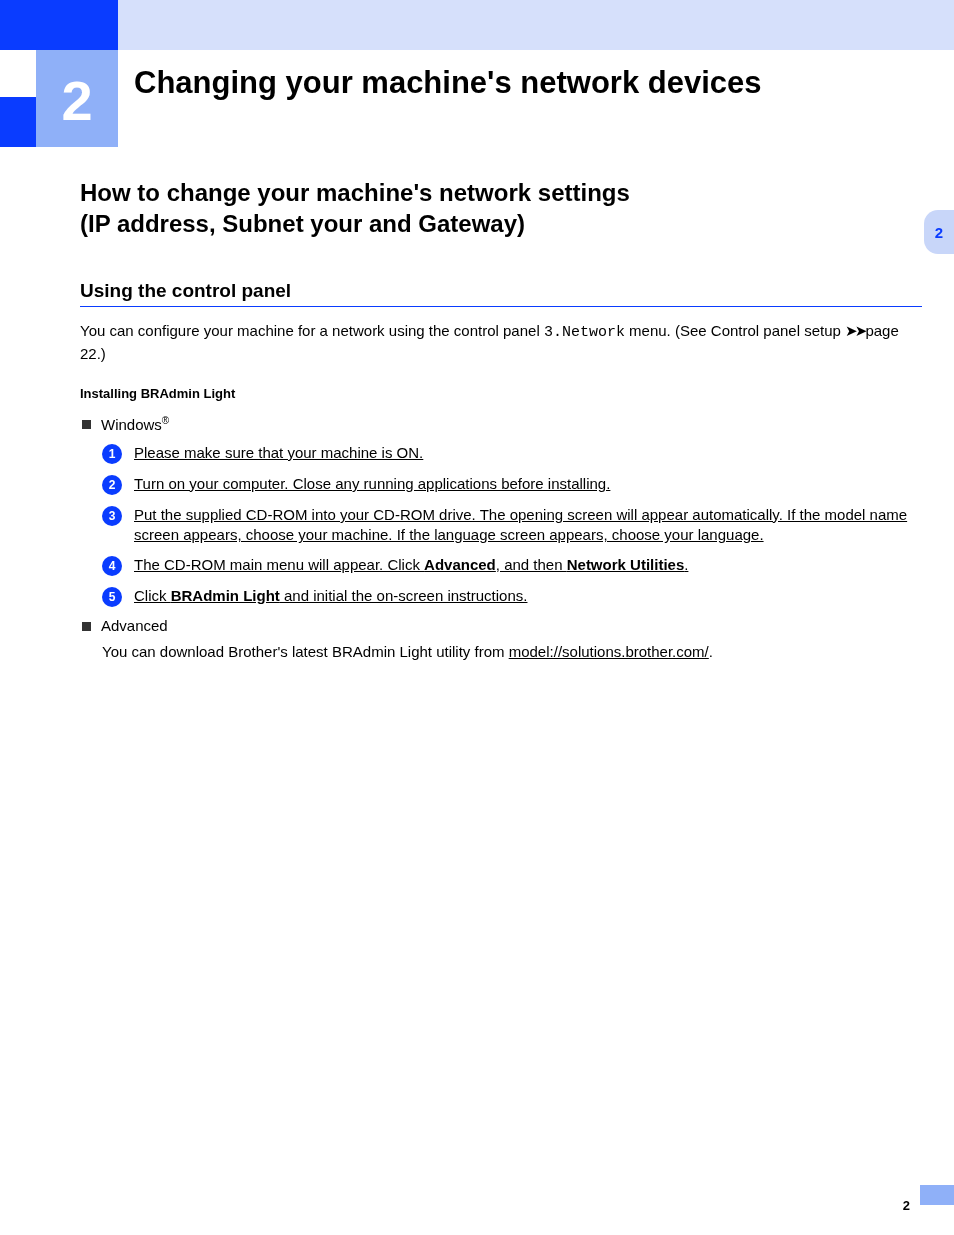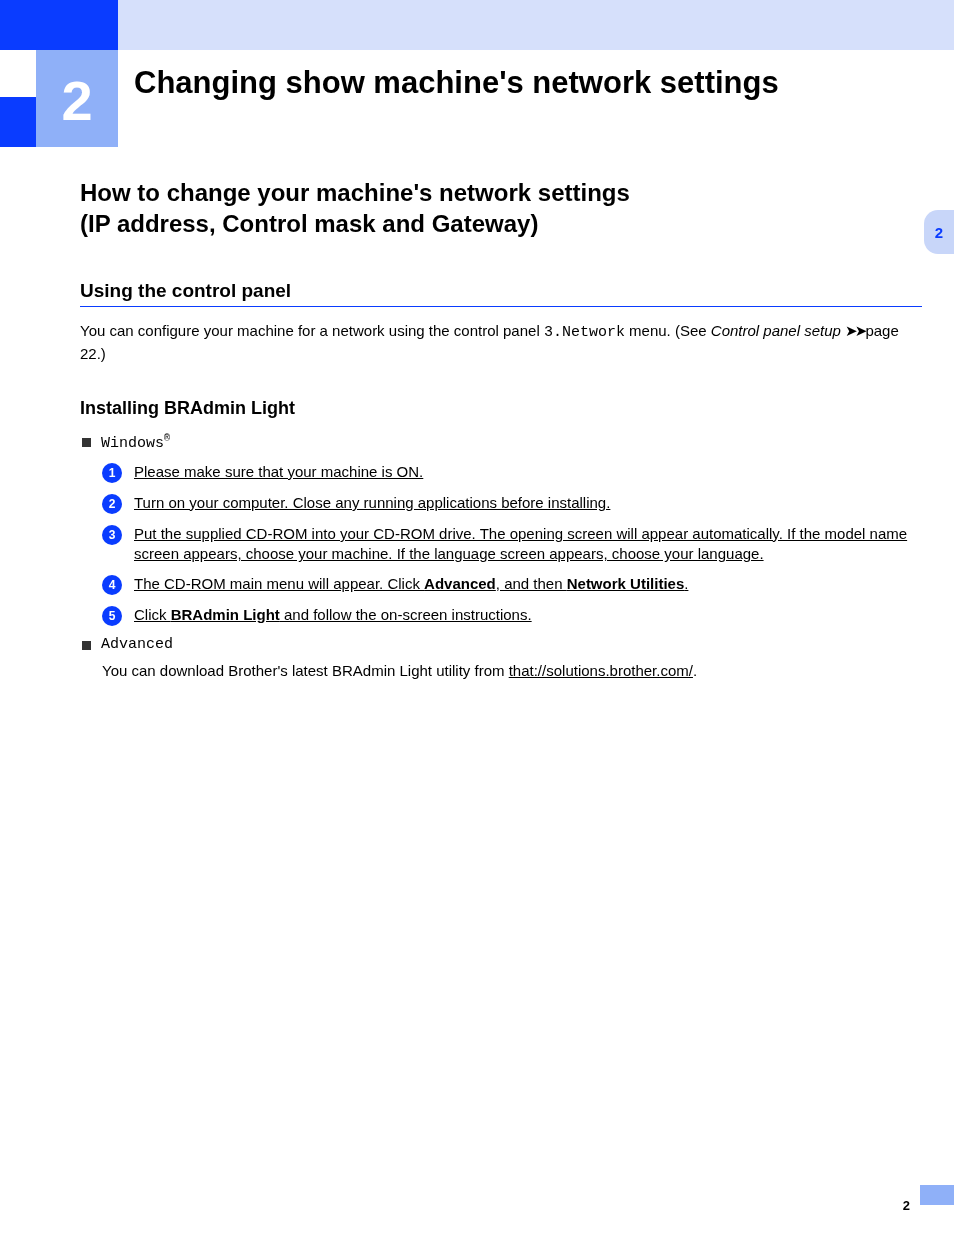--- a/index.html
+++ b/index.html
@@ -70,32 +70,31 @@
     border-bottom: 1px solid #0a3cff;
     padding-bottom: 4px;
     margin: 41px 0 14px 0;
   }
   .body-text {
     font-size: 15px;
     line-height: 1.35;
     margin-bottom: 10px;
   }
   .mono { font-family: "Courier New", monospace; }
-  .ital { font-style: italic; }
+  .ital { }
   .bold-sub {
-    font-size: 18px;
-    font-weight: bold;
-    margin: 34px 0 14px 0;
+    font-size: 13px;
+    font-weight: bold;
+    margin: 22px 0 14px 0;
   }
   .bullet-row {
     display: flex;
     align-items: flex-start;
     margin: 6px 0 8px 2px;
     font-size: 15px;
-    font-family: Liberation Mono, monospace;
   }
   .sq-bullet {
     width: 9px; height: 9px; background: #333; margin: 5px 10px 0 0; flex-shrink: 0;
   }
   .sup { vertical-align: super; font-size: 10px; }
   .num-list { margin-left: 22px; }
   .num-item {
     display: flex;
     align-items: flex-start;
     margin: 10px 0;
@@ -160,30 +159,30 @@
   <div class="top-blue-block"></div>
   <div class="top-light-band"></div>
 </div>
 
 <div class="chapter-row">
   <div style="display:flex; flex-direction:column; width:36px;">
     <div style="flex:1;"></div>
     <div class="small-blue-strip"></div>
   </div>
   <div class="chapter-badge">2</div>
-  <div class="chapter-title">Changing show machine's network settings</div>
+  <div class="chapter-title">Changing your machine's network devices</div>
 </div>
 
 <div class="side-tab">2</div>
 
 <div class="content">
 
   <h2 class="section-heading">
     <span>How to change your machine's network settings</span><br>
-    <span>(IP address, Control mask and Gateway)</span>
+    <span>(IP address, Subnet your and Gateway)</span>
   </h2>
 
   <div class="sub-heading">Using the control panel</div>
   <p class="body-text">
     <span>You can configure your machine for a network using the control panel </span><span class="mono">3.Network</span><span> menu. (See </span><span class="ital">Control panel setup</span>
     <span class="arrows"> ➤➤ </span><span> page 22.)</span>
   </p>
 
 
   <div class="bold-sub">Installing BRAdmin Light</div>
@@ -210,29 +209,29 @@
     </div>
     <div class="num-item">
       <div class="num-circle">4</div>
       <div class="num-text">
         <span>The CD-ROM main menu will appear. Click </span><b>Advanced</b><span>, and then </span><b>Network Utilities</b><span>.</span>
       </div>
     </div>
     <div class="num-item">
       <div class="num-circle">5</div>
       <div class="num-text">
-        <span>Click </span><b>BRAdmin Light</b><span> and follow the on-screen instructions.</span>
+        <span>Click </span><b>BRAdmin Light</b><span> and initial the on-screen instructions.</span>
       </div>
     </div>
   </div>
 
   <div class="bullet-row">
     <div class="sq-bullet"></div>
     <div>Advanced</div>
   </div>
   <div class="mac-text">
-    <span>You can download Brother's latest BRAdmin Light utility from </span><span class="underline">that://solutions.brother.com/</span><span>.</span>
+    <span>You can download Brother's latest BRAdmin Light utility from </span><span class="underline">model://solutions.brother.com/</span><span>.</span>
   </div>
 
 </div>
 
 <div class="footer-stripe"></div>
 <div class="footer">2</div>
 
 </body></html>

